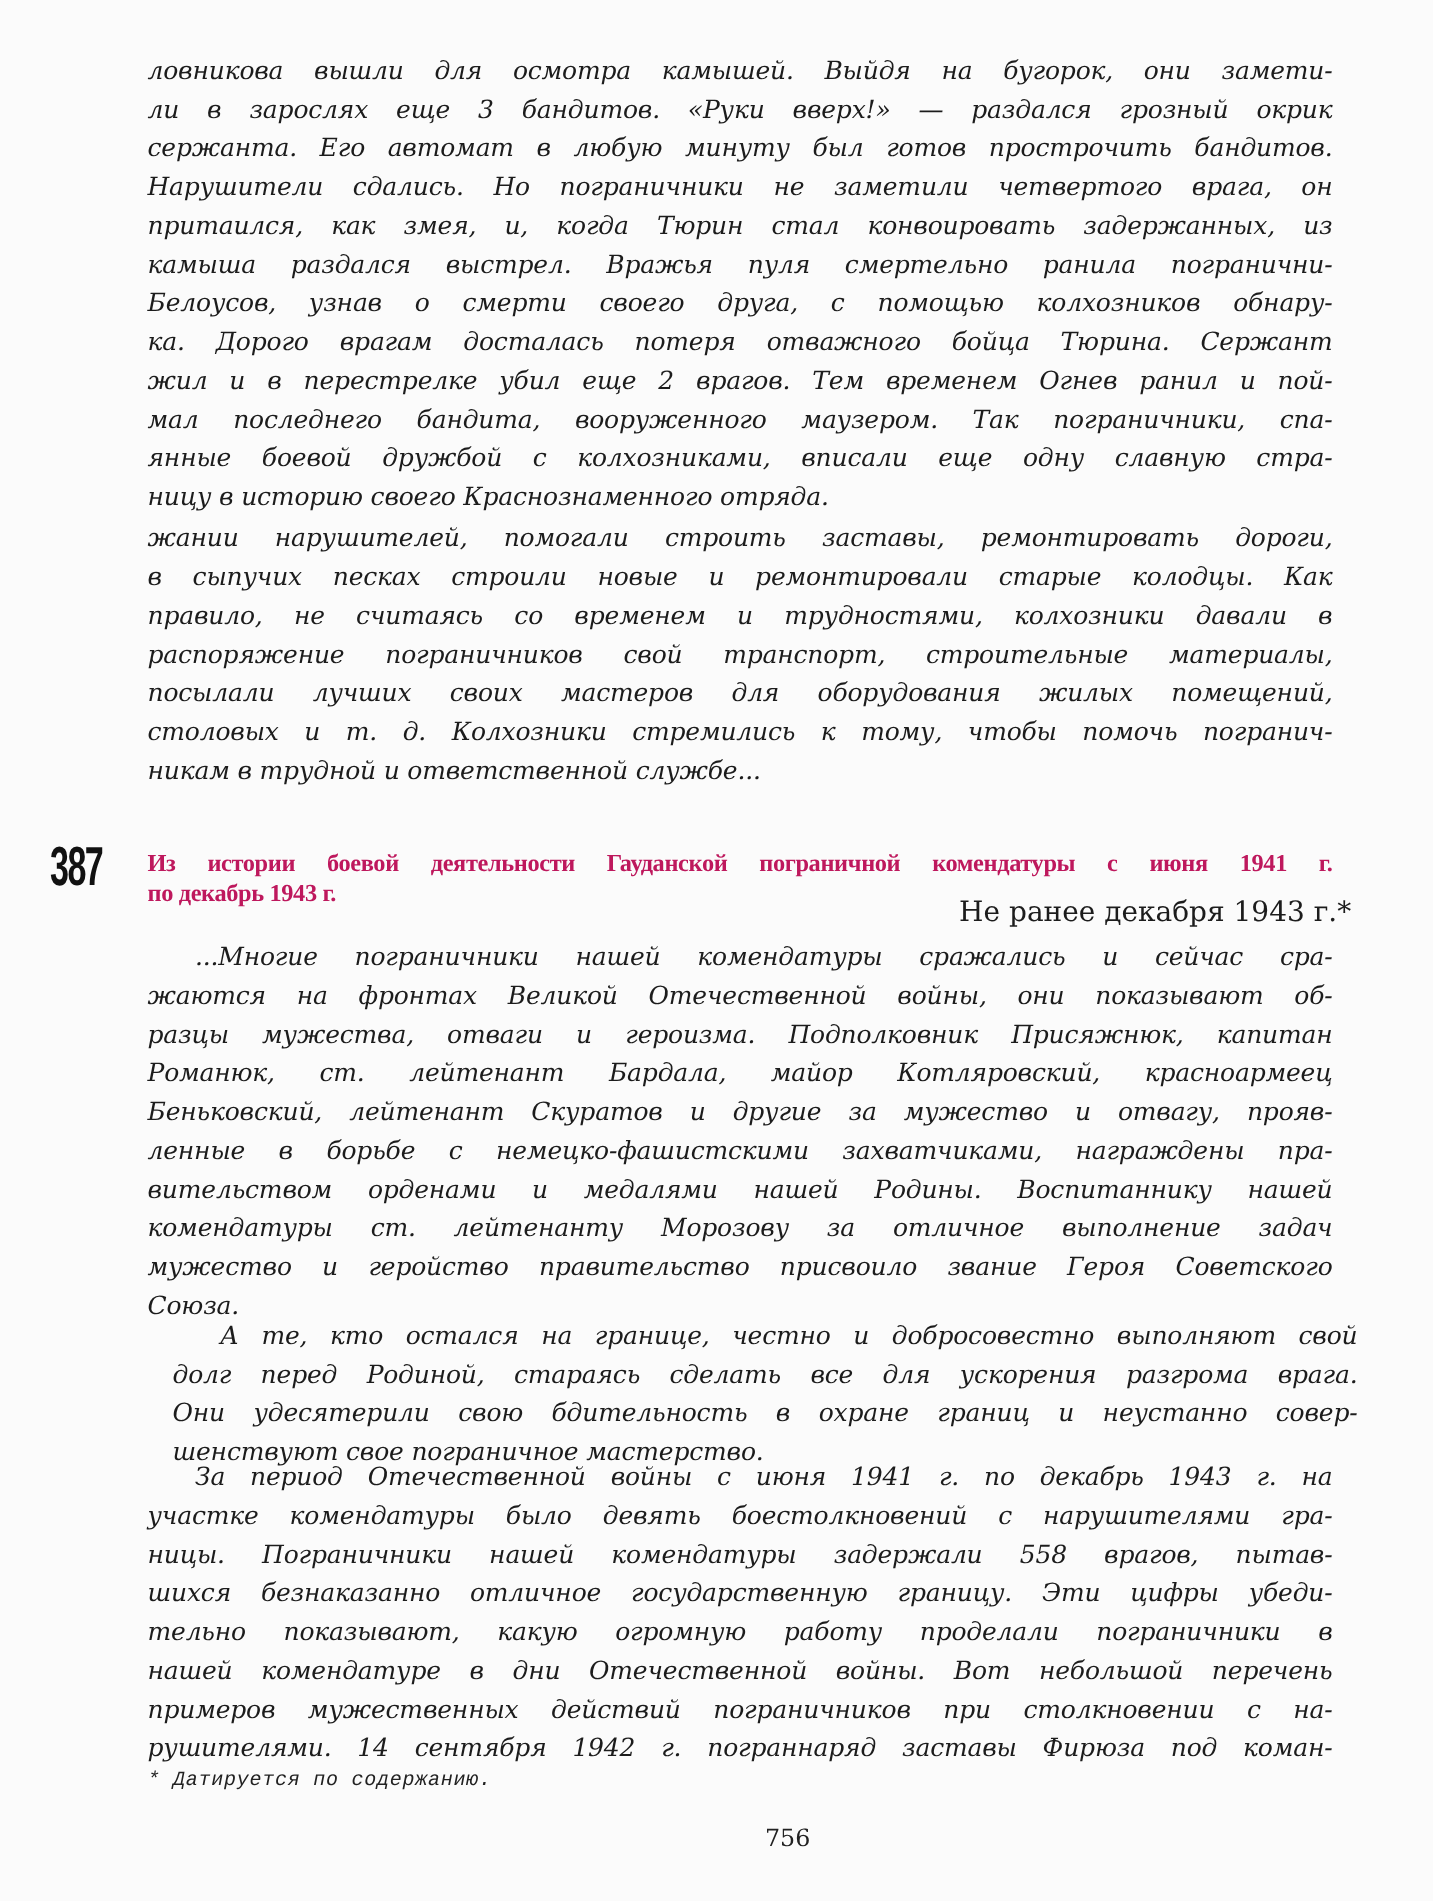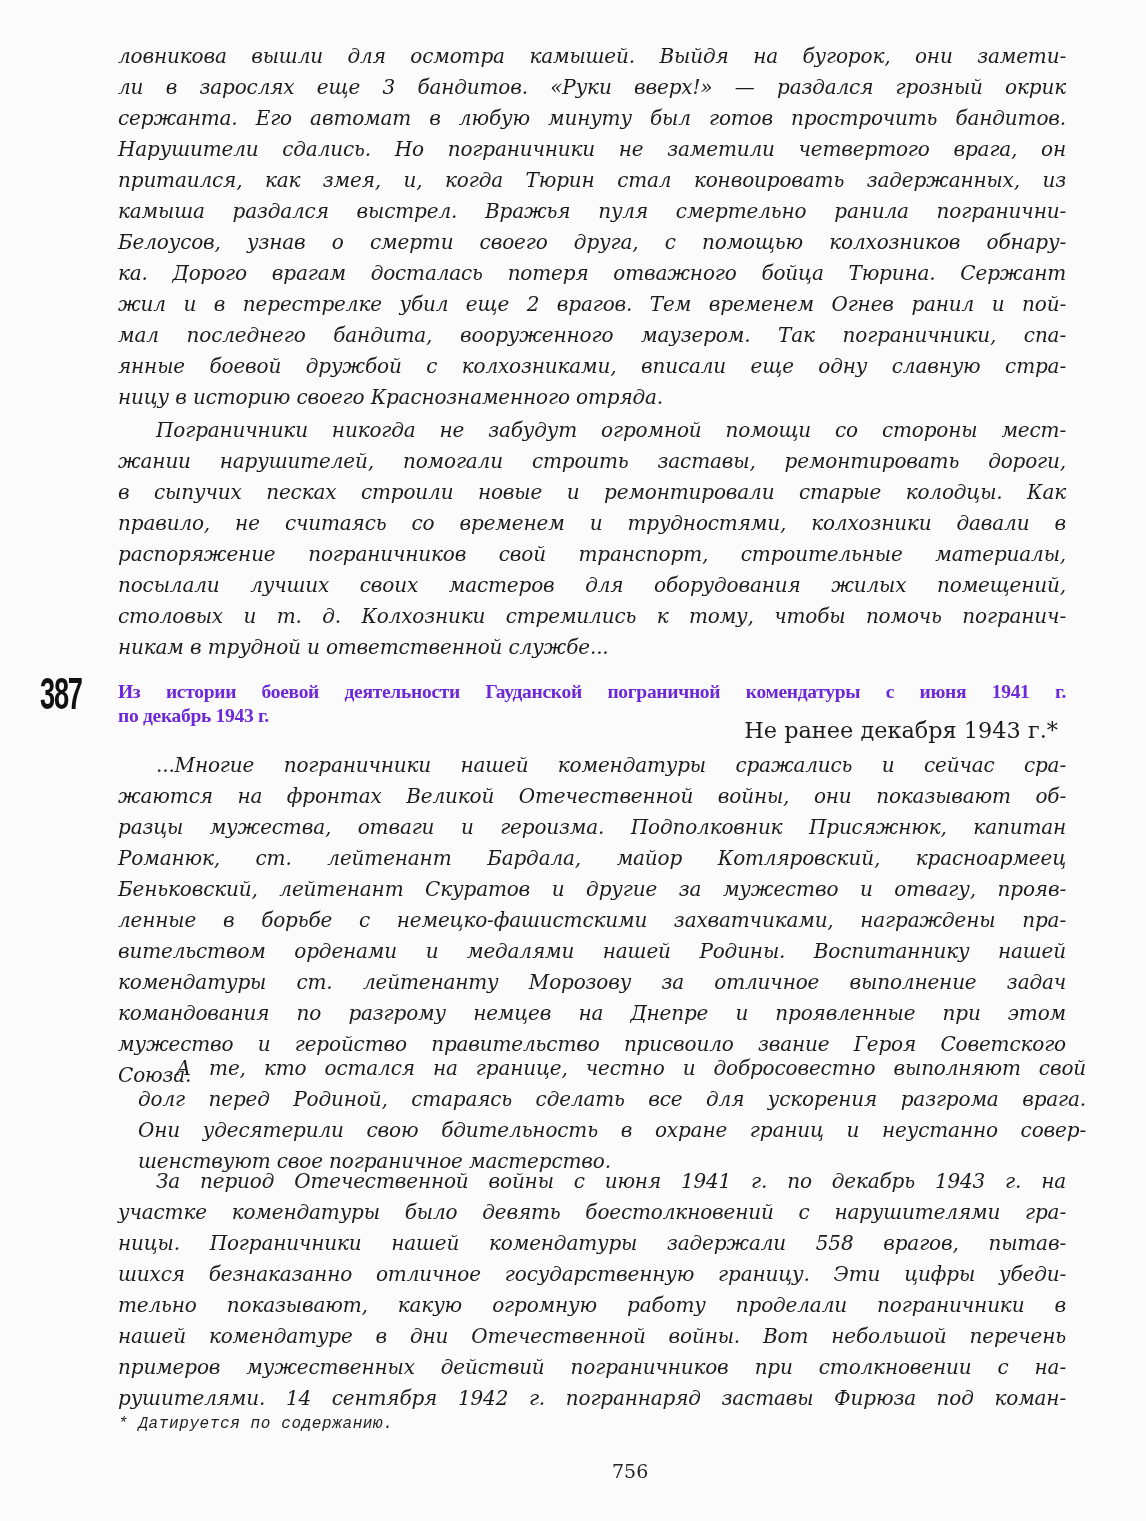--- a/index.html
+++ b/index.html
@@ -58,33 +58,33 @@
   }
   .doc-title {
     position: absolute;
     left: 118px;
     top: 680px;
     width: 948px;
     font-family: "Liberation Serif", "DejaVu Serif", serif;
     font-weight: bold;
     font-size: 19.5px;
     line-height: 24px;
-    color: #6d28d9;
+    color: #be185d;
   }
   .doc-title .tline {
     display: block;
     white-space: nowrap;
     text-align: justify;
     text-align-last: justify;
     letter-spacing: -0.3px;
   }
   .doc-title .tline.last { text-align-last: left; }
   .doc-date {
     position: absolute;
-    right: 88px;
+    right: 65px;
     top: 715px;
     font-size: 22.4px;
     line-height: 30px;
     white-space: nowrap;
   }
   .footnote {
     position: absolute;
     left: 118px;
     top: 1413px;
     font-family: Liberation Mono, monospace;
@@ -118,21 +118,20 @@
     <span class="line">камыша раздался выстрел. Вражья пуля смертельно ранила погранични-</span>
     <span class="line">Белоусов, узнав о смерти своего друга, с помощью колхозников обнару-</span>
     <span class="line">ка. Дорого врагам досталась потеря отважного бойца Тюрина. Сержант</span>
     <span class="line">жил и в перестрелке убил еще 2 врагов. Тем временем Огнев ранил и пой-</span>
     <span class="line">мал последнего бандита, вооруженного маузером. Так пограничники, спа-</span>
     <span class="line">янные боевой дружбой с колхозниками, вписали еще одну славную стра-</span>
     <span class="line last">ницу в историю своего Краснознаменного отряда.</span>
   </div>
 
   <div class="block" style="top:415px;">
-    <span class="line indent">Пограничники никогда не забудут огромной помощи со стороны мест-</span>
     <span class="line">жании нарушителей, помогали строить заставы, ремонтировать дороги,</span>
     <span class="line">в сыпучих песках строили новые и ремонтировали старые колодцы. Как</span>
     <span class="line">правило, не считаясь со временем и трудностями, колхозники давали в</span>
     <span class="line">распоряжение пограничников свой транспорт, строительные материалы,</span>
     <span class="line">посылали лучших своих мастеров для оборудования жилых помещений,</span>
     <span class="line">столовых и т. д. Колхозники стремились к тому, чтобы помочь погранич-</span>
     <span class="line last">никам в трудной и ответственной службе...</span>
   </div>
 
   <div class="doc-number">387</div>
@@ -146,21 +145,20 @@
 
   <div class="block" style="top:750px;">
     <span class="line indent">...Многие пограничники нашей комендатуры сражались и сейчас сра-</span>
     <span class="line">жаются на фронтах Великой Отечественной войны, они показывают об-</span>
     <span class="line">разцы мужества, отваги и героизма. Подполковник Присяжнюк, капитан</span>
     <span class="line">Романюк, ст. лейтенант Бардала, майор Котляровский, красноармеец</span>
     <span class="line">Беньковский, лейтенант Скуратов и другие за мужество и отвагу, прояв-</span>
     <span class="line">ленные в борьбе с немецко-фашистскими захватчиками, награждены пра-</span>
     <span class="line">вительством орденами и медалями нашей Родины. Воспитаннику нашей</span>
     <span class="line">комендатуры ст. лейтенанту Морозову за отличное выполнение задач</span>
-    <span class="line">командования по разгрому немцев на Днепре и проявленные при этом</span>
     <span class="line">мужество и геройство правительство присвоило звание Героя Советского</span>
     <span class="line last">Союза.</span>
   </div>
 
   <div class="block" style="top:1053px;margin-left:20px;">
     <span class="line indent">А те, кто остался на границе, честно и добросовестно выполняют свой</span>
     <span class="line">долг перед Родиной, стараясь сделать все для ускорения разгрома врага.</span>
     <span class="line">Они удесятерили свою бдительность в охране границ и неустанно совер-</span>
     <span class="line last">шенствуют свое пограничное мастерство.</span>
   </div>

